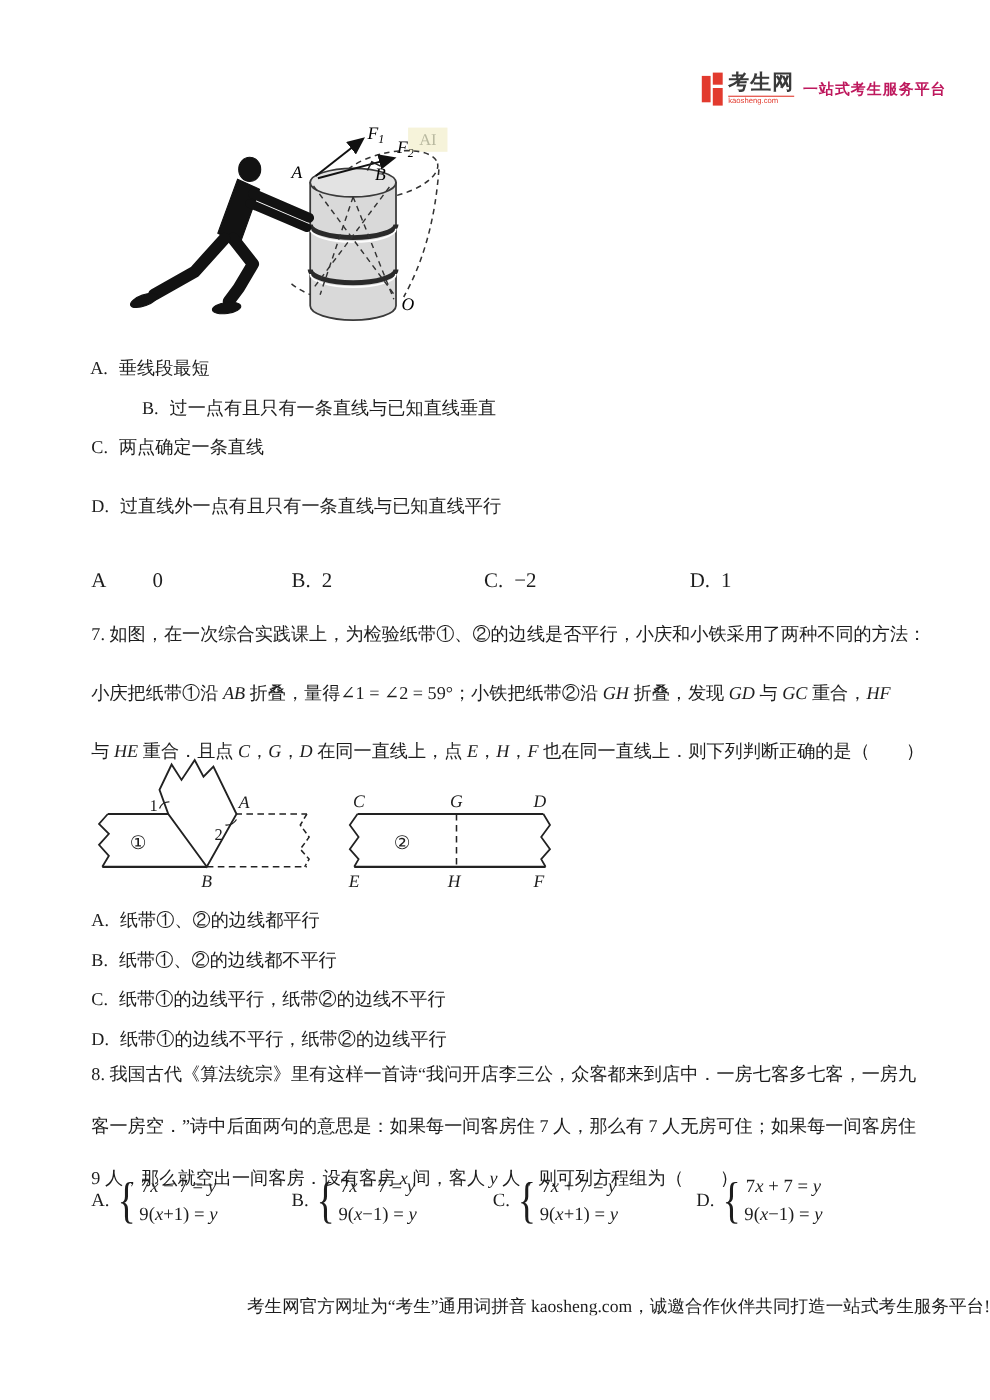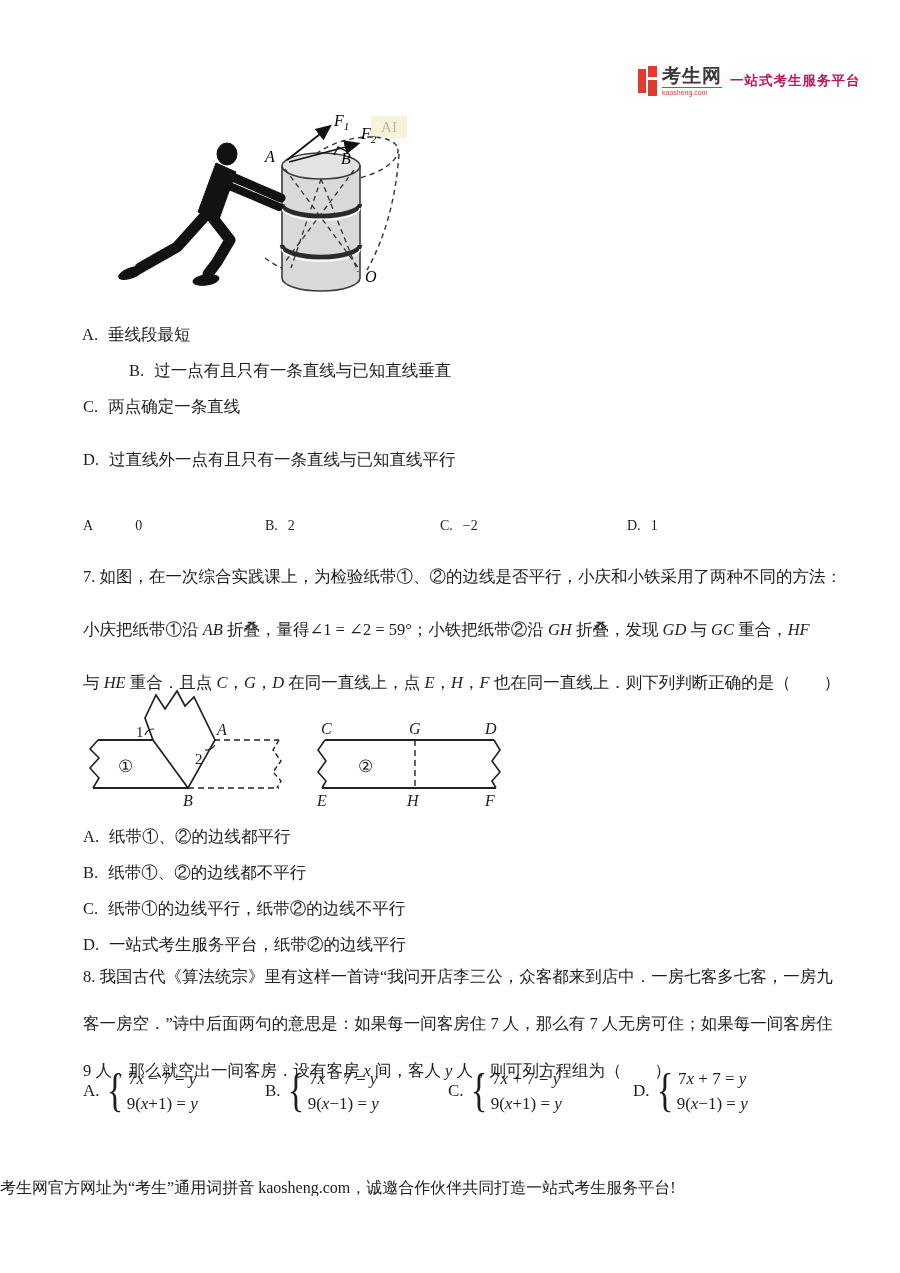--- a/index.html
+++ b/index.html
@@ -20,28 +20,28 @@
   
   .abs{position:absolute;}
   .cn{font-size:16.5px;white-space:nowrap;}
   .para{line-height:53px;}
   .para8{line-height:47px;}
   .opt{font-size:16.5px;white-space:nowrap;}
   .opt .lab{margin-right:10px;}
   i{font-style:italic;}
   .formula{font-size:20px;}
   
-  .qopt{position:absolute;font-size:14px;white-space:nowrap;}
+  .qopt{position:absolute;font-size:19px;white-space:nowrap;}
   .eq-block{position:absolute;display:flex;align-items:center;}
   .eq-label{font-size:17px;margin-right:4px;}
   .brace{font-size:46px;font-weight:400;transform:scaleX(.75);line-height:50px;margin-right:1px;}
   .eqs{display:flex;flex-direction:column;align-items:center;}
   .eq{font-size:17px;line-height:25px;white-space:nowrap;}
   
-  .footer{position:absolute;left:0;top:1178px;width:100%;text-align:left;font-size:16px;}
+  .footer{position:absolute;left:0;top:1178px;width:100%;text-align:right;font-size:16px;}
   
   .wm{position:absolute;left:702px;top:1200px;display:flex;align-items:center;opacity:.95;}
   .wm-icon{position:relative;width:44px;height:58px;margin-right:8px;}
   .wm-icon .b1{position:absolute;left:0;top:8px;width:17px;height:46px;background:#f6caca;}
   .wm-icon .b2{position:absolute;left:22px;top:0;width:19px;height:22px;background:#f6caca;}
   .wm-icon .b3{position:absolute;left:22px;top:28px;width:19px;height:30px;background:#f6caca;}
   .wm-text{display:flex;flex-direction:column;line-height:1;}
   .wm-brand{font-size:40px;font-weight:bold;color:#f0dad7;letter-spacing:2px;font-family:"Liberation Sans",sans-serif;}
   .wm-domain{font-size:15px;color:#e3dedd;margin-top:4px;font-family:"Liberation Sans",sans-serif;}
   svg text{font-family:"Liberation Serif","DejaVu Serif",serif;}
@@ -200,21 +200,21 @@
   <div class="abs opt" style="left:83px;top:826px;">
     <span class="lab">A.</span><span>纸带①、②的边线都平行</span>
   </div>
   <div class="abs opt" style="left:83px;top:862px;">
     <span class="lab">B.</span><span>纸带①、②的边线都不平行</span>
   </div>
   <div class="abs opt" style="left:83px;top:898px;">
     <span class="lab">C.</span><span>纸带①的边线平行，纸带②的边线不平行</span>
   </div>
   <div class="abs opt" style="left:83px;top:934px;">
-    <span class="lab">D.</span><span>一站式考生服务平台，纸带②的边线平行</span>
+    <span class="lab">D.</span><span>纸带①的边线不平行，纸带②的边线平行</span>
   </div>
 
   <div class="abs cn para8" style="left:83px;top:953px;">
     <div>8. 我国古代《算法统宗》里有这样一首诗“我问开店李三公，众客都来到店中．一房七客多七客，一房九</div>
     <div>客一房空．”诗中后面两句的意思是：如果每一间客房住 7 人，那么有 7 人无房可住；如果每一间客房住</div>
     <div>9 人，那么就空出一间客房．设有客房 <i>x</i> 间，客人 <i>y</i> 人，则可列方程组为（　　）</div>
   </div>
 
   <div class="eq-block" style="left:83px;top:1066px;">
     <span class="eq-label">A.</span>

